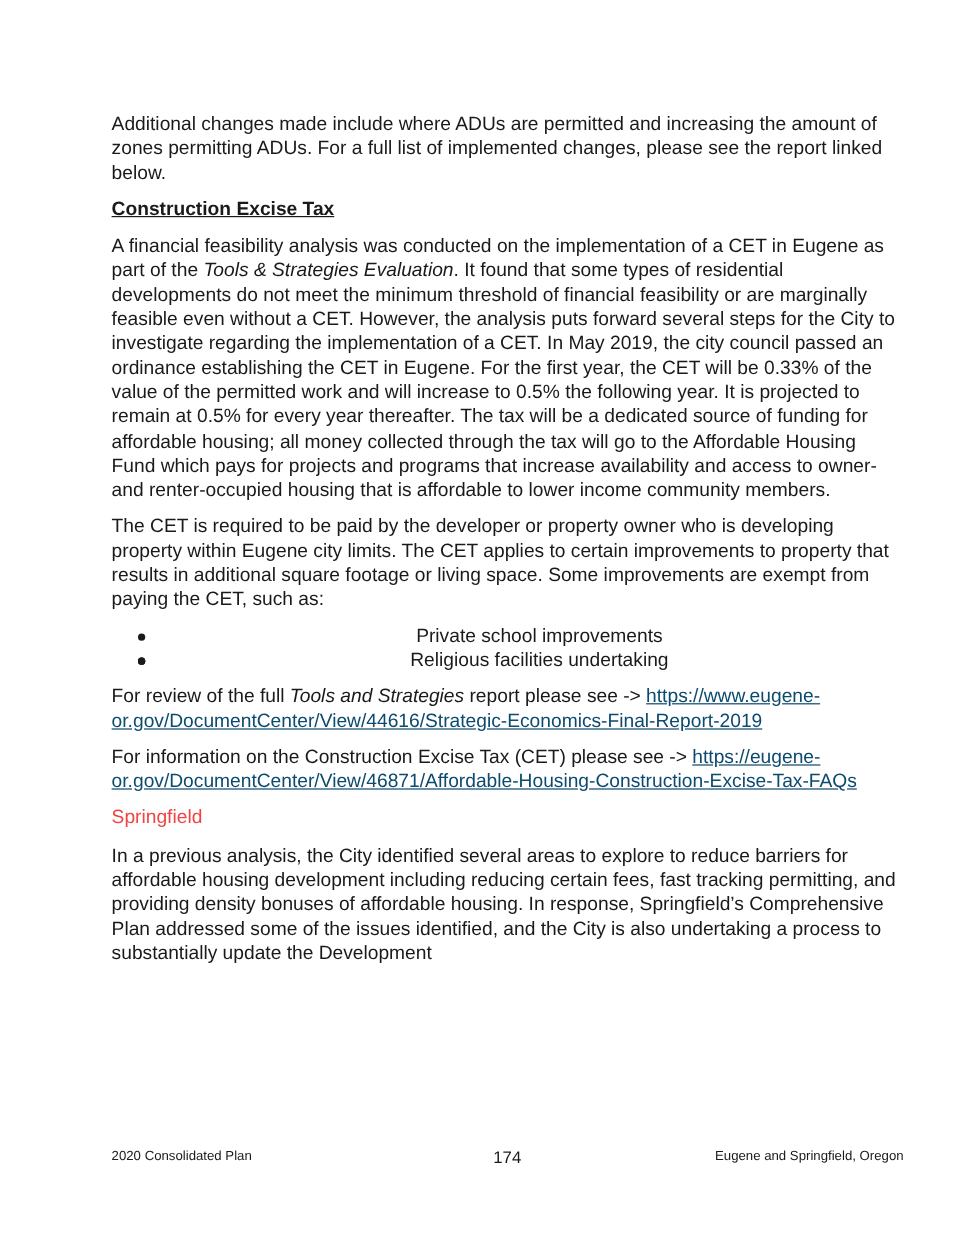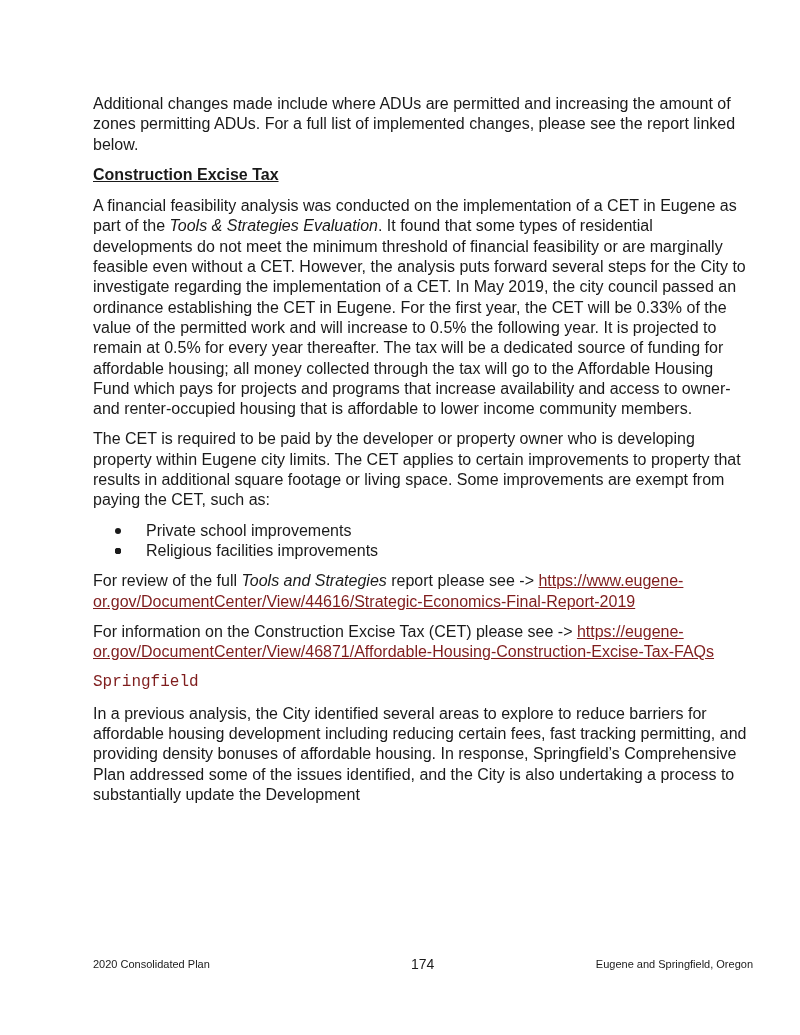--- a/index.html
+++ b/index.html
@@ -8,23 +8,23 @@
       font-family: "Liberation Sans", sans-serif;
       color: #1a1a1a;
     }
     .page {
       position: absolute; left: 93px; top: 94px; width: 660px;
       font-size: 16px; line-height: 20.3px;
     }
     p { margin: 0 0 10px 0; }
     .u { text-decoration: underline; }
     .heading-cet { margin-bottom: 11px; font-weight: bold; }
-    a.link { color: #7f1d1d; text-decoration: underline; }
-    .spring { color: #7f1d1d; margin: 0 0 11px 0; font-family: Liberation Mono, monospace; }
-    ul.bullets { list-style: none; margin: 0 0 10px 0; padding: 0; }
+    a.link { color: #0c4a6e; text-decoration: underline; }
+    .spring { color: #ef4444; margin: 0 0 11px 0; }
+    ul.bullets { list-style: none; margin: 0 0 10px 0; padding: 0; text-align: center; }
     ul.bullets li { position: relative; padding-left: 33px; margin-left: 20px; }
     ul.bullets li .dot {
       position: absolute; left: 2px; top: 7px; width: 6px; height: 6px;
       border-radius: 50%; background: #1a1a1a;
     }
     .footer {
       position: absolute; top: 956px; left: 93px; width: 660px; height: 18px;
       font-size: 11px;
     }
     .footer .left { position: absolute; left: 0; top: 2px; text-align: center; }
@@ -40,21 +40,21 @@
   <p class="u heading-cet">Construction Excise Tax</p>
 
   <p><span>A financial feasibility analysis was conducted on the implementation of a CET in Eugene as part of the </span><i>Tools &amp; Strategies Evaluation</i><span>. It found that some types of residential developments do not meet the minimum threshold of financial feasibility or are marginally feasible even without a CET. However, the analysis puts forward several steps for the City to investigate regarding the implementation of a CET. In May 2019, the city council passed an ordinance establishing the CET in Eugene. For the first year, the CET will be 0.33% of the value of the permitted work and will increase to 0.5% the following year. It is projected to remain at 0.5% for every year thereafter. The tax will be a dedicated source of funding for affordable housing; all money collected through the tax will go to the Affordable Housing Fund which pays for projects and programs that increase availability and access to owner- and renter-occupied housing that is affordable to lower income community members.</span></p>
 
   <p>The CET is required to be paid by the developer or property owner who is developing property within Eugene city limits. The CET applies to certain improvements to property that results in additional square footage or living space. Some improvements are exempt from paying the CET, such as:</p>
 
   <ul class="bullets">
     <li><span class="dot"></span><span>Private school improvements</span></li>
     <li><span class="dot"></span></li>
     <li><span class="dot"></span></li>
-    <li><span class="dot"></span><span>Religious facilities improvements</span></li>
+    <li><span class="dot"></span><span>Religious facilities undertaking</span></li>
   </ul>
 
   <p><span>For review of the full </span><i>Tools and Strategies</i><span> report please see -&gt; </span><a class="link">https://www.eugene-or.gov/DocumentCenter/View/44616/Strategic-Economics-Final-Report-2019</a></p>
 
 
   <p><span>For information on the Construction Excise Tax (CET) please see -&gt; </span><a class="link">https://eugene-or.gov/DocumentCenter/View/46871/Affordable-Housing-Construction-Excise-Tax-FAQs</a></p>
 
   <p class="spring">Springfield</p>
 
   <p>In a previous analysis, the City identified several areas to explore to reduce barriers for affordable housing development including reducing certain fees, fast tracking permitting, and providing density bonuses of affordable housing.  In response, Springfield’s Comprehensive Plan addressed some of the issues identified, and the City is also undertaking a process to substantially update the Development</p>

